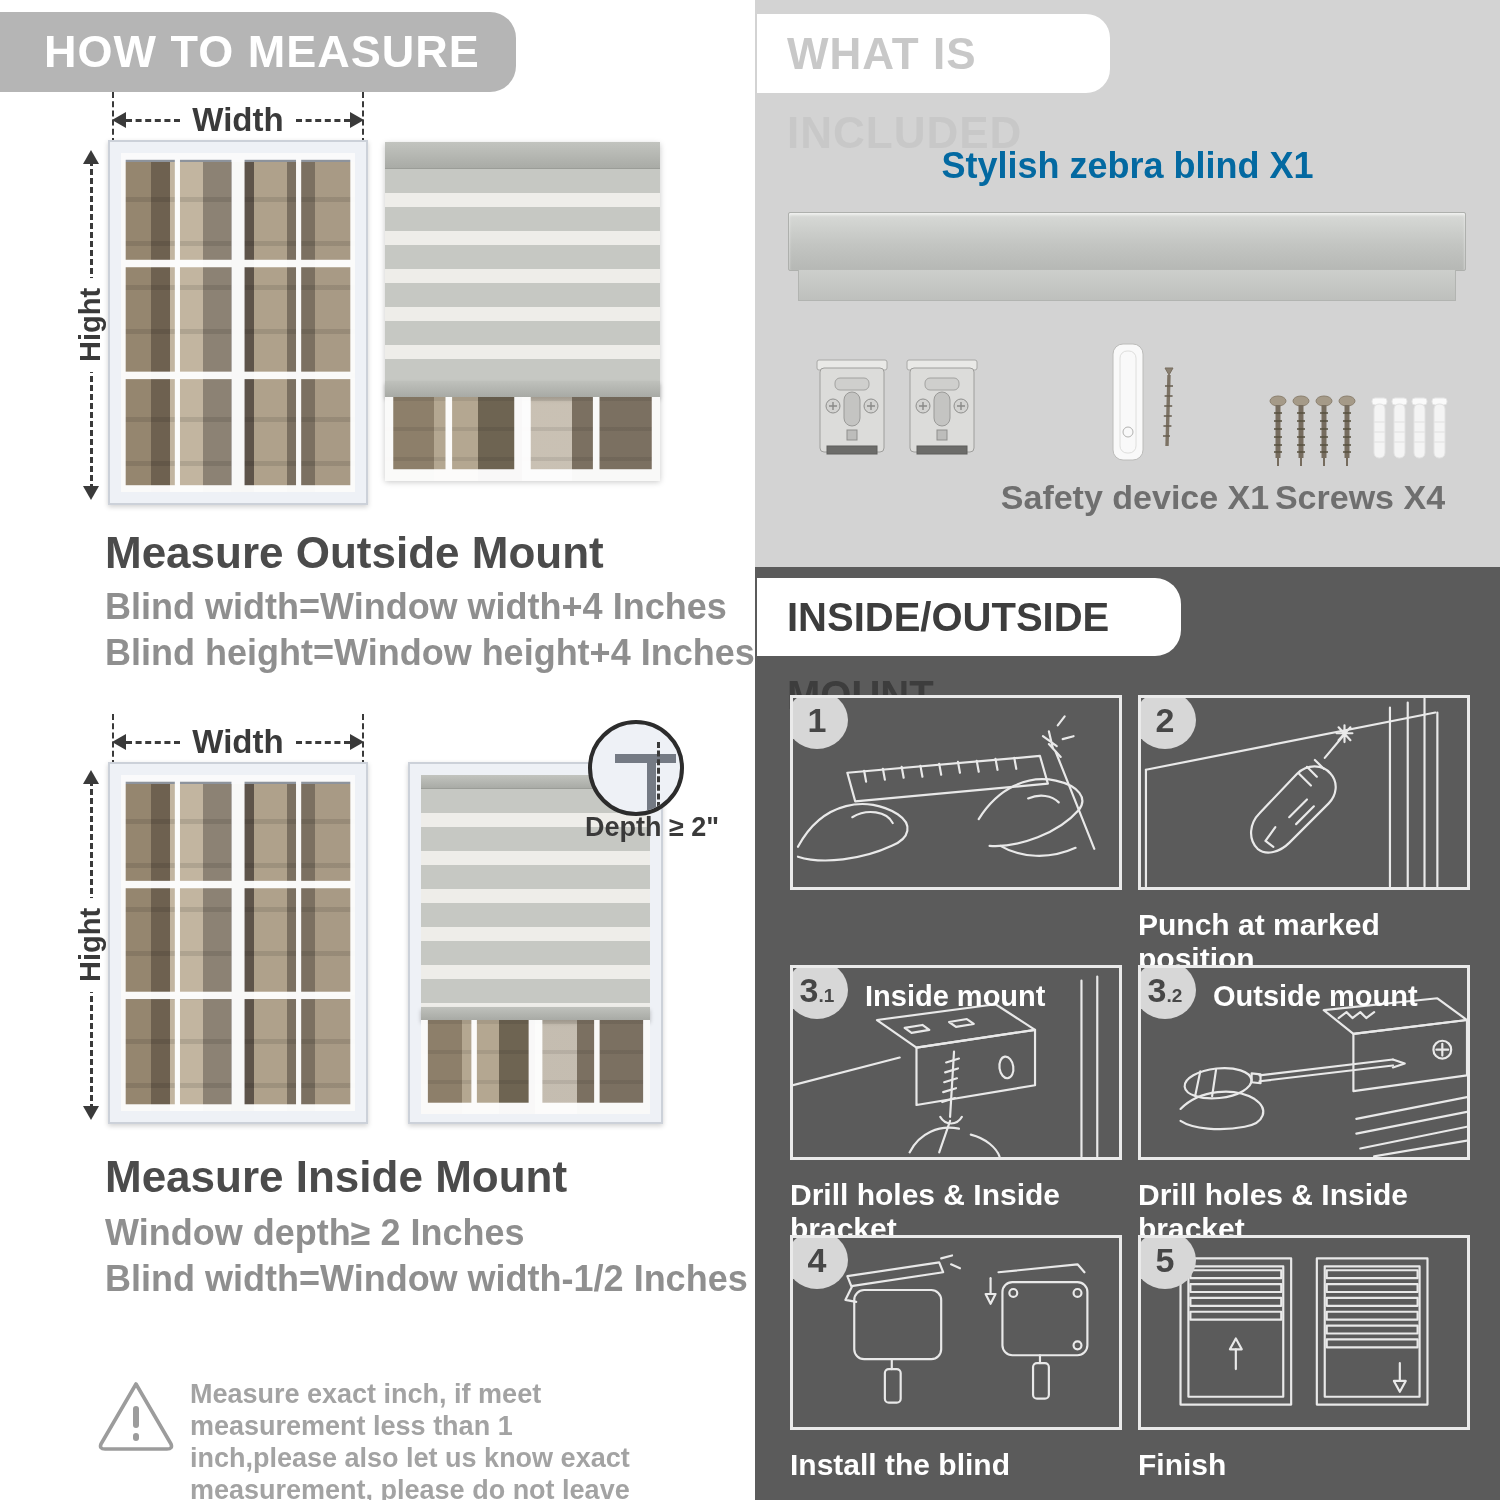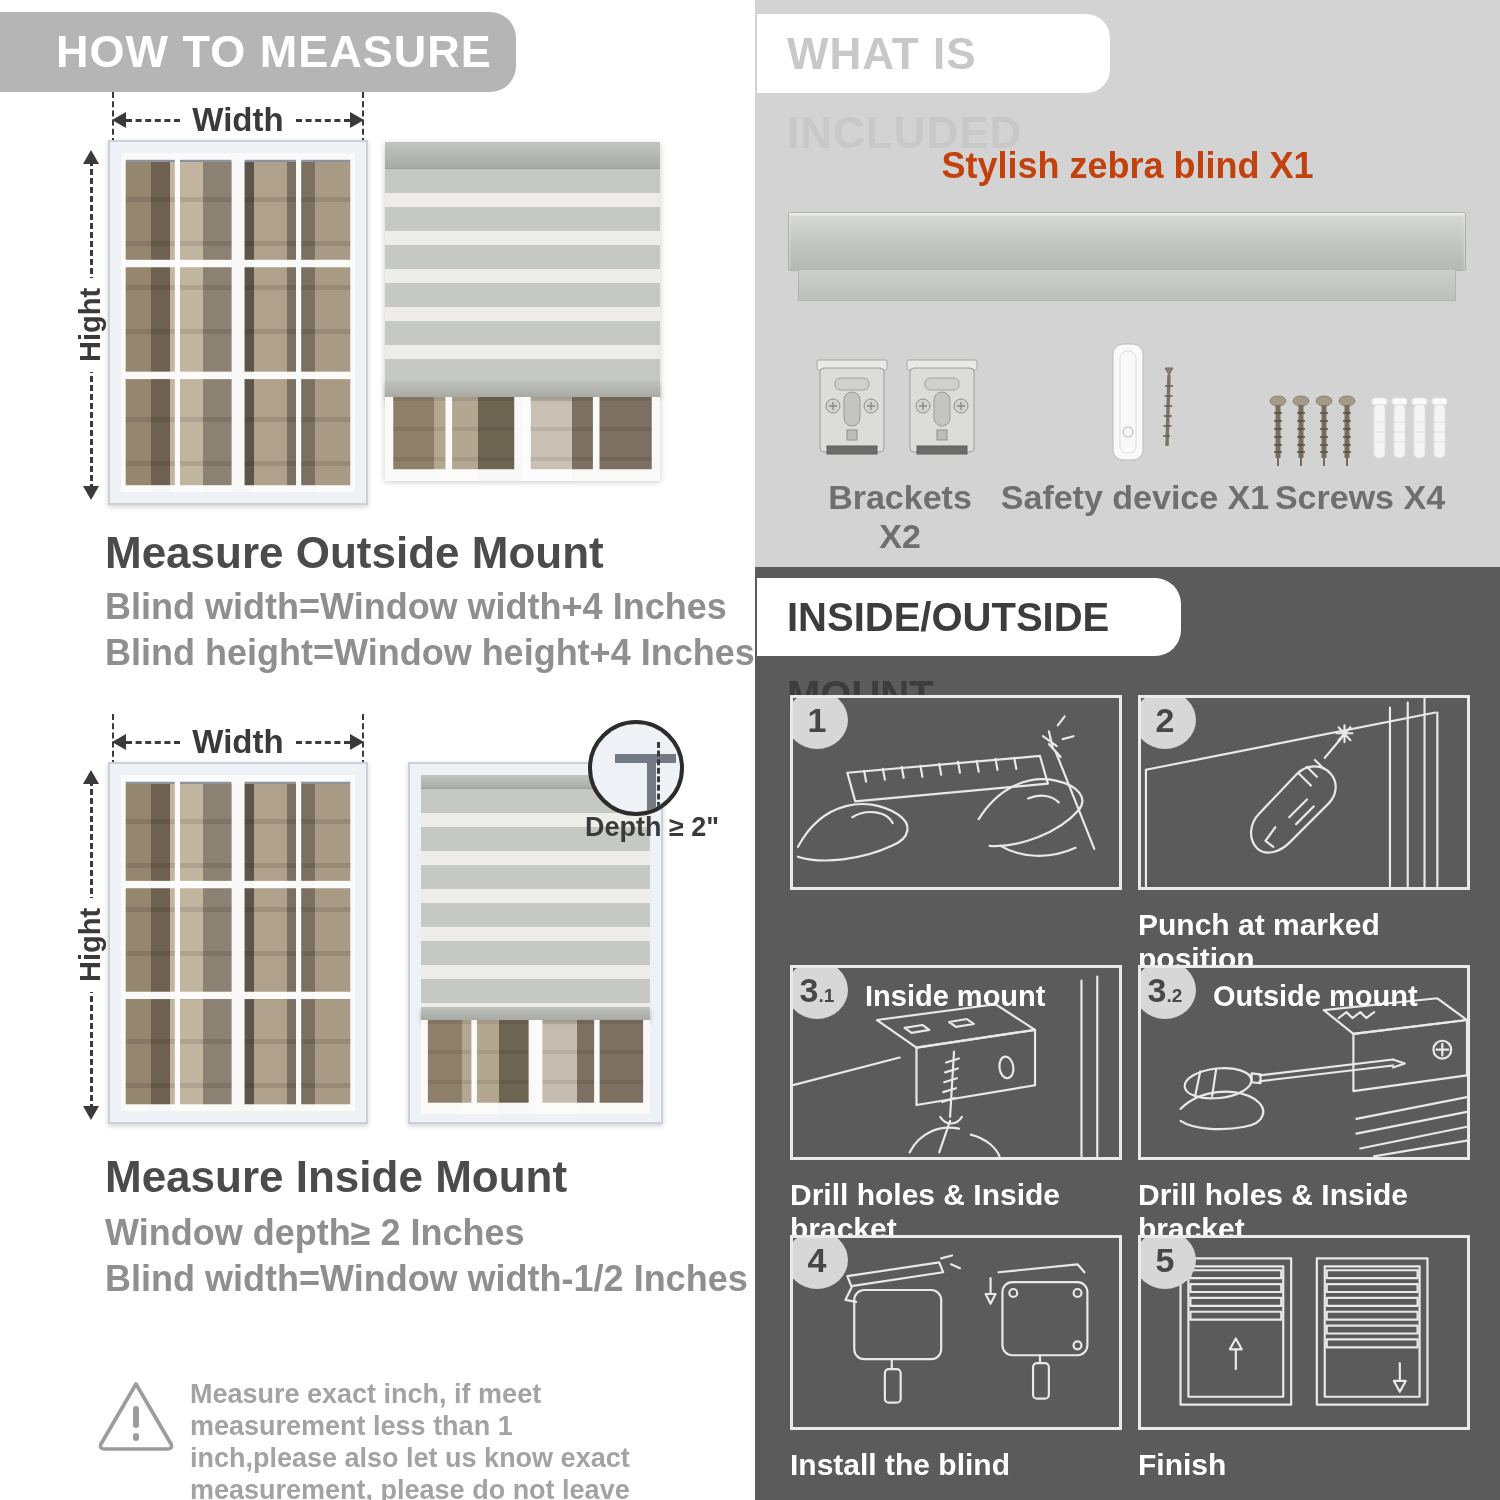--- a/index.html
+++ b/index.html
@@ -3,21 +3,21 @@
 <meta charset="utf-8">
 <style>
   html,body{margin:0;padding:0;background:#fff;}
   .canvas{position:relative;width:1500px;height:1500px;background:#fff;overflow:hidden;
           font-family:"Liberation Sans",sans-serif;}
   .abs{position:absolute;}
 
   
   .hdr-left{left:0;top:12px;width:516px;height:80px;background:#b5b5b5;
             border-radius:0 26px 26px 0;color:#fff;font-size:45px;font-weight:bold;
-            line-height:80px;padding-left:56px;letter-spacing:1px;box-sizing:border-box;}
+            line-height:80px;padding-left:44px;letter-spacing:1px;box-sizing:border-box;}
   .hdr-included{left:757px;top:14px;width:353px;height:79px;background:#fff;
             border-radius:0 24px 24px 0;color:#c8c8c8;font-size:44px;font-weight:bold;
             line-height:79px;padding-left:30px;letter-spacing:1px;box-sizing:border-box;}
   .hdr-mount{left:757px;top:578px;width:424px;height:78px;background:#fff;
             border-radius:0 26px 26px 0;color:#3d3d3d;font-size:40px;font-weight:bold;
             line-height:78px;padding-left:30px;box-sizing:border-box;}
 
   
   .panel-light{left:755px;top:0;width:745px;height:567px;background:#d3d3d3;}
   .panel-dark{left:755px;top:567px;width:745px;height:933px;background:#5b5b5b;}
@@ -68,21 +68,21 @@
   .mag-dash{position:absolute;left:74%;top:20%;height:75%;border-left:3px dashed #3a3a3a;}
   .depth-label{font-size:27px;font-weight:bold;color:#3a3a3a;}
 
   
   .sec-title{font-size:44px;font-weight:bold;color:#4b4b4b;text-align:right;}
   .sec-line{font-size:36px;font-weight:bold;color:#8f8f8f;}
   .warn-text{font-size:27px;font-weight:bold;color:#a3a3a3;line-height:32px;width:450px;}
 
   
   .blind-name{left:755px;top:145px;width:745px;text-align:center;font-size:36px;
-              font-weight:bold;color:#c2410c;}
+              font-weight:bold;color:#0369a1;}
   .rail-main{left:788px;top:212px;width:676px;height:57px;
       background:linear-gradient(180deg,#d8dad7,#c3c5c2 55%,#b6b8b5);
       border:1px solid #aeb0ad;border-radius:2px;box-shadow:inset 0 2px 3px rgba(255,255,255,.65);}
   .rail-sub{left:798px;top:270px;width:656px;height:30px;
       background:linear-gradient(180deg,#cdcfcc,#bec0bd);border:1px solid #b2b4b1;border-top:none;}
   .item-label{font-size:34px;font-weight:bold;color:#6f6f6f;text-align:center;}
 
   
   .step-panel{position:absolute;width:332px;height:195px;border:3px solid #eaeaea;
       background:#5b5b5b;box-sizing:border-box;overflow:hidden;}
@@ -327,21 +327,20 @@
           <path d="M2,30 h11 M2,40 h11 M2,50 h11" stroke="#e6e6e6" stroke-width="1.4"></path>
         </g>
       <g transform="translate(164,0)">
           <rect x="0" y="6" width="15" height="7" rx="3" fill="#fafafa" stroke="#e4e4e4"></rect>
           <rect x="2" y="12" width="11" height="54" rx="5" fill="#f4f4f4" stroke="#e2e2e2"></rect>
           <path d="M2,30 h11 M2,40 h11 M2,50 h11" stroke="#e6e6e6" stroke-width="1.4"></path>
         </g>
     </g>
   </svg>
 
-  <div class="abs item-label" style="left:805px;top:478px;width:190px;">Brackets X2</div>
   <div class="abs item-label" style="left:995px;top:478px;width:280px;">Safety device X1</div>
   <div class="abs item-label" style="left:1265px;top:478px;width:190px;">Screws X4</div>
 
   <div class="abs hdr-mount">INSIDE/OUTSIDE MOUNT</div>
 
   <div class="step-panel" style="left:790px;top:695px;">
     <svg class="art" viewBox="0 0 330 190">
       <path d="M55,75 L250,58 L258,86 L63,104 Z"></path>
       <path d="M72,73 l2,11 M91,71 l2,11 M110,69 l2,11 M129,68 l2,11 M148,66 l2,11 M167,64 l2,11 M186,63 l2,11 M205,61 l2,11 M224,60 l2,11"></path>
       <path d="M253,38 l14,10 M259,33 l4,17 M268,27 l7,-9 M273,41 l11,-3"></path>

